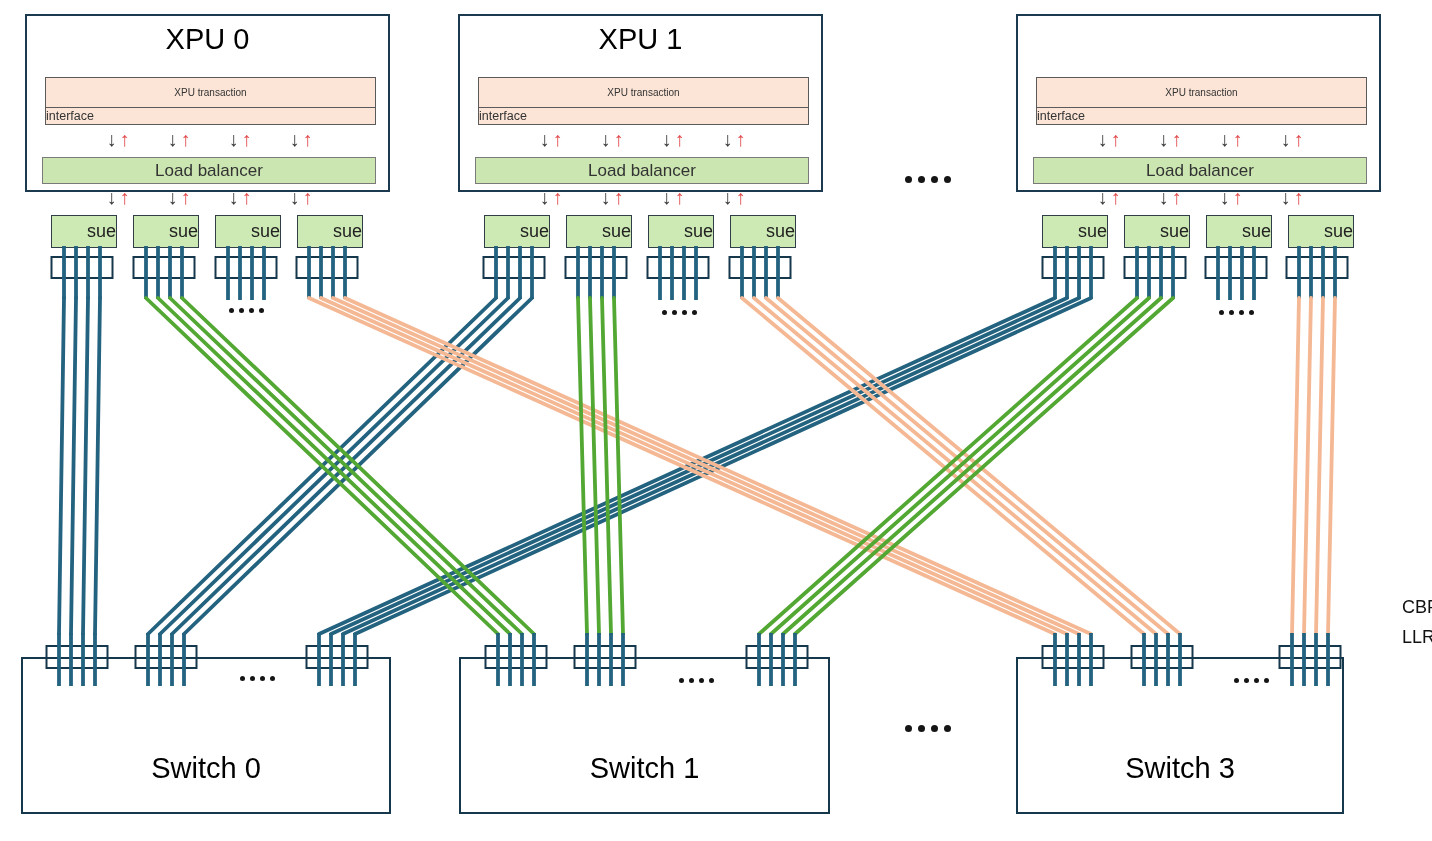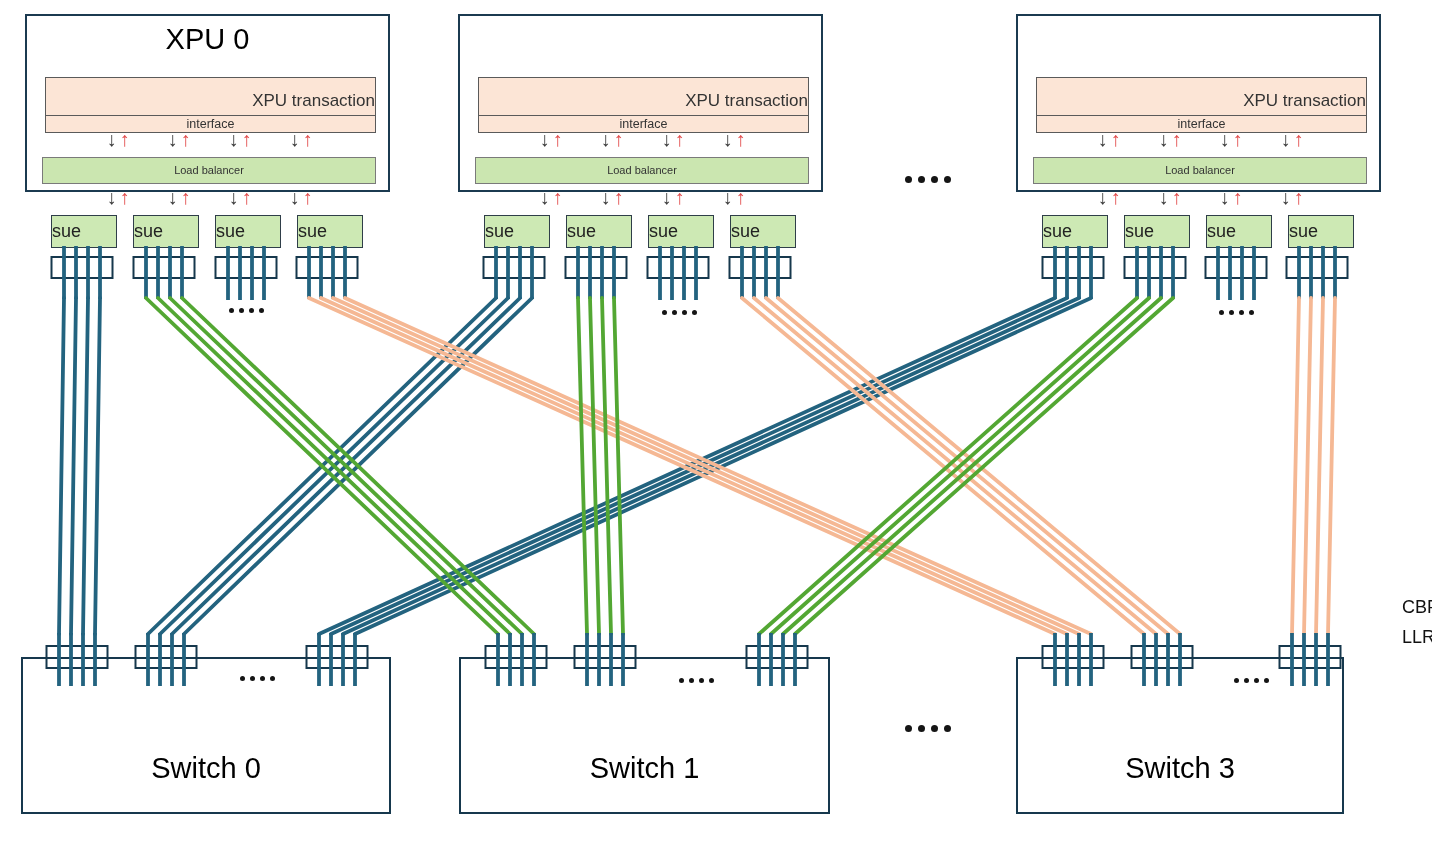--- a/index.html
+++ b/index.html
@@ -4,32 +4,32 @@
 <style>
   html,body{margin:0;padding:0;background:#fff;}
   .canvas{position:relative;width:1432px;height:841px;background:#ffffff;
           font-family:"Liberation Sans",sans-serif;overflow:hidden;}
 
   
   .xpu{position:absolute;top:14px;width:365px;height:178px;background:#fff;
        border:2px solid #1b3a50;box-sizing:border-box;}
   .xpu-title{text-align:center;margin-top:7px;font-size:29px;font-weight:500;color:#000;}
   .txn{position:absolute;left:18px;top:61px;width:329px;background:#fce5d6;border:1px solid #5a5a5a;}
-  .txn-main{height:29px;line-height:29px;text-align:right;font-size:17px;color:#333;margin-top:8px;}
-  .txn-iface{height:16px;line-height:16px;text-align:center;font-size:12.5px;color:#333;border-top:1px solid #5a5a5a;}
+  .txn-main{height:29px;line-height:29px;text-align:center;font-size:10px;color:#333;}
+  .txn-iface{height:16px;line-height:16px;text-align:left;font-size:12.5px;color:#333;border-top:1px solid #5a5a5a;}
   .arrow-row{position:absolute;left:18px;width:329px;display:flex;justify-content:center;gap:38px;}
   .row1{top:111px;}
   .row2{top:169px;}
   .apair{display:flex;gap:3px;font-size:20px;line-height:24px;}
   .apair .down{color:#3a3a3a;}
   .apair .up{color:#e24b4b;}
   .lb{position:absolute;left:15px;top:141px;width:334px;height:27px;line-height:25px;
-      background:#cbe6b0;border:1px solid #7a7a7a;text-align:center;font-size:11px;color:#333;box-sizing:border-box;}
+      background:#cbe6b0;border:1px solid #7a7a7a;text-align:center;font-size:17px;color:#333;box-sizing:border-box;}
   .sue{position:absolute;top:199px;width:66px;height:33px;background:#cde9b4;
-       border:1.5px solid #2f3e49;box-sizing:border-box;text-align:left;line-height:30px;font-size:18px;color:#222;}
+       border:1.5px solid #2f3e49;box-sizing:border-box;text-align:right;line-height:30px;font-size:18px;color:#222;}
   .sue.s1{left:24px;}.sue.s2{left:106px;}.sue.s3{left:188px;}.sue.s4{left:270px;}
 
   
   .switch{position:absolute;top:657px;height:157px;background:#fff;border:2px solid #16384d;
           box-sizing:border-box;display:flex;align-items:center;justify-content:center;
           padding-top:66px;font-size:29px;font-weight:500;color:#000;}
 
   
   .cbfc{position:absolute;left:1402px;top:592px;font-size:18px;line-height:30px;color:#111;}
   .cbfc div{white-space:nowrap;}
@@ -87,20 +87,21 @@
           <span class="up">↑</span>
         </span>
       </div>
     <div class="sue s1">sue</div>
     <div class="sue s2">sue</div>
     <div class="sue s3">sue</div>
     <div class="sue s4">sue</div>
   </div>
 
   <div class="xpu" style="left:458px">
+    <div class="xpu-title">XPU 1</div>
     <div class="txn">
       <div class="txn-main">XPU transaction</div>
       <div class="txn-iface">interface</div>
     </div>
     <div class="arrow-row row1">
         <span class="apair">
           <span class="down">↓</span>
           <span class="up">↑</span>
         </span>
         <span class="apair">

